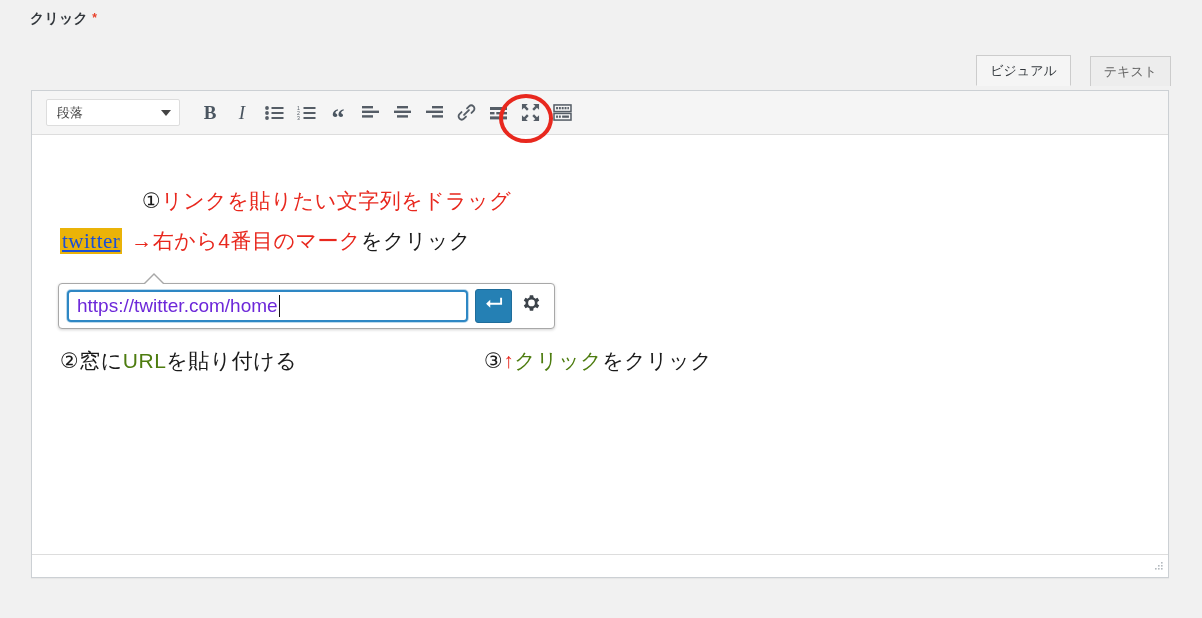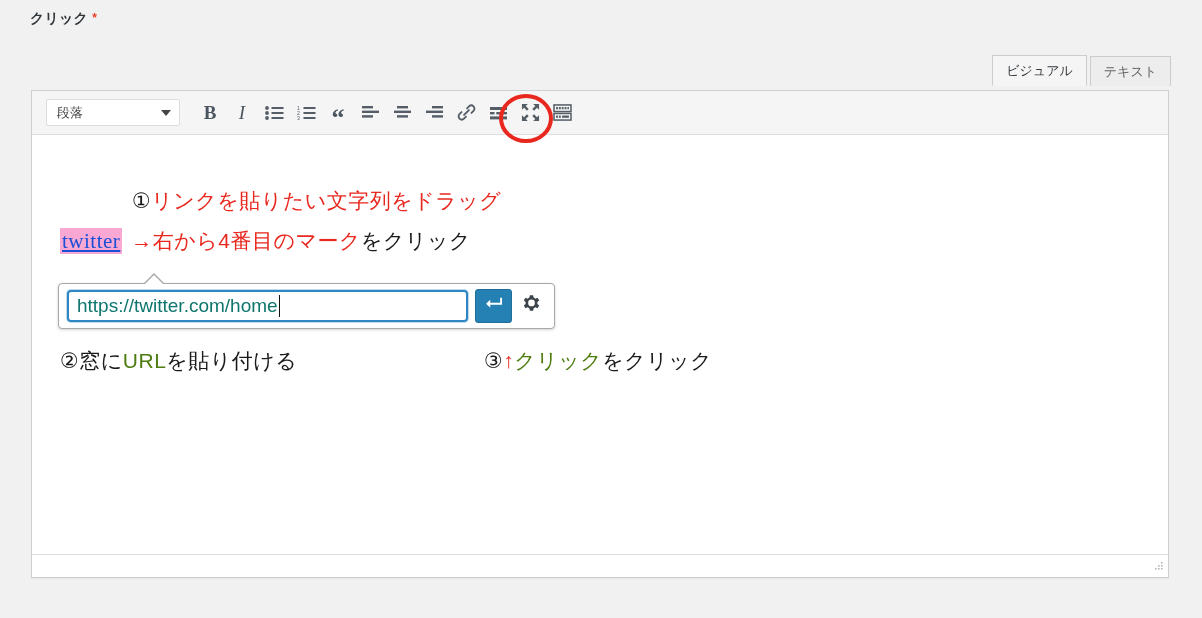--- a/index.html
+++ b/index.html
@@ -48,21 +48,21 @@
     z-index: 5;
   }
   .editor-tab {
     font-size: 13px;
     line-height: 1;
     padding: 8px 13px 9px 13px;
     border: 1px solid #ccc;
     background: #ededed;
     color: #666;
     cursor: pointer;
-    margin-left: 3px;
+    margin-left: 19px;
     border-bottom: none;
     height: 12px;
     box-sizing: content-box;
     font-family: "Liberation Sans", "DejaVu Sans", sans-serif;
   }
   .editor-tab.active {
     background: #f5f5f5;
     color: #32373c;
     border-color: #ccc;
     border-bottom: 1px solid #f5f5f5;
@@ -173,38 +173,38 @@
     background: #fff;
     padding: 0;
     overflow: hidden;
   }
   .doc-line {
     position: absolute;
     white-space: nowrap;
     font-family: "Liberation Sans", "DejaVu Sans", sans-serif;
   }
   .ln1 {
-    left: 100px;
+    left: 110px;
     top: 52px;
     font-size: 21px;
     color: #e8281e;
     letter-spacing: 0.5px;
   }
   .ln1 .circ { color: #1a1a1a; }
   .ln2 {
     left: 28px;
     top: 92px;
     font-size: 21px;
     letter-spacing: 0.5px;
   }
   .link-sel {
     font-family: "Liberation Serif", "DejaVu Serif", serif;
     color: #1a4fd6;
     text-decoration: underline;
-    background: #f9a8d4;
+    background: #eab308;
     padding: 1px 2px;
     font-size: 21px;
   }
   .ln2 .red { color: #e8281e; margin-left: 9px; }
   .ln2 .blk { color: #1a1a1a; }
   .ln3 {
     left: 28px;
     top: 212px;
     font-size: 21px;
     color: #1a1a1a;
@@ -261,21 +261,21 @@
     height: 32px;
     border: 2px solid #2e87c4;
     border-radius: 4px;
     box-shadow: 0 0 0 1px rgba(70,150,200,0.35);
     background: #fff;
     display: flex;
     align-items: center;
     padding: 0 8px;
     box-sizing: border-box;
     font-size: 19px;
-    color: #0f766e;
+    color: #6d28d9;
     font-family: "Liberation Sans", "DejaVu Sans", sans-serif;
     position: relative;
     overflow: hidden;
     margin-right: 7px;
   }
   .url-caret {
     display: inline-block;
     width: 1px;
     height: 22px;
     background: #111;

